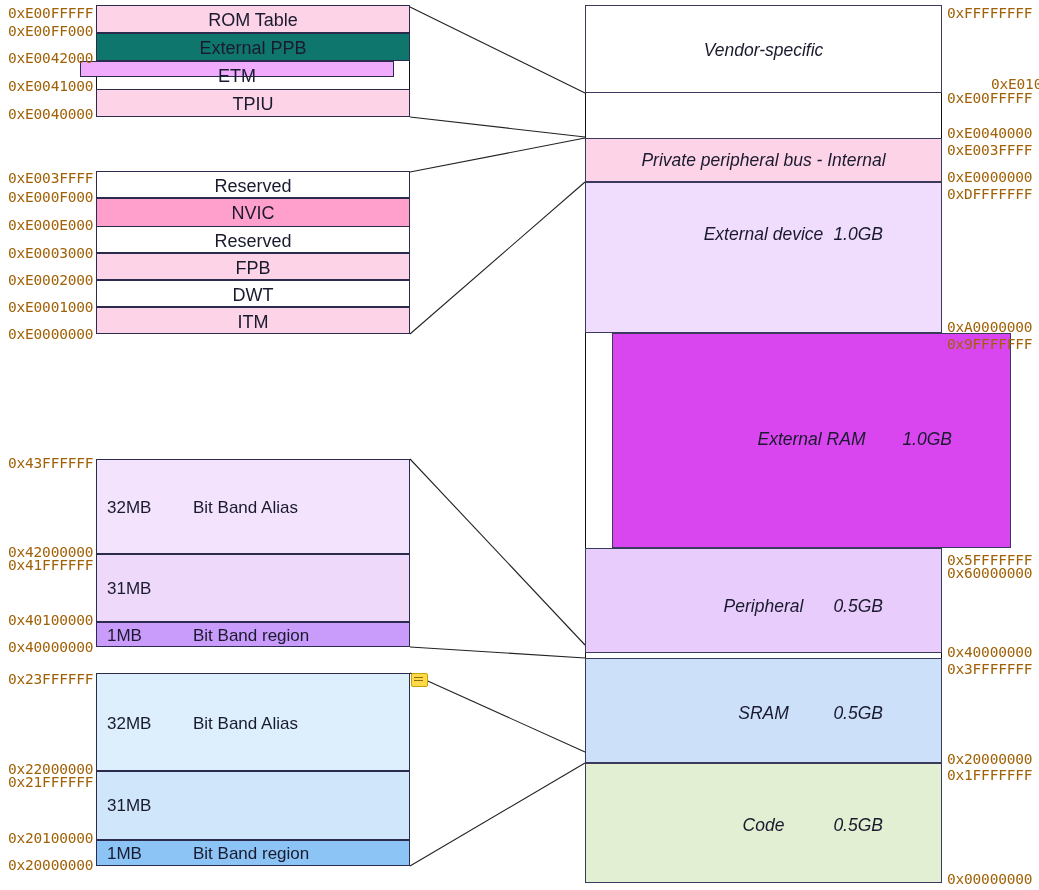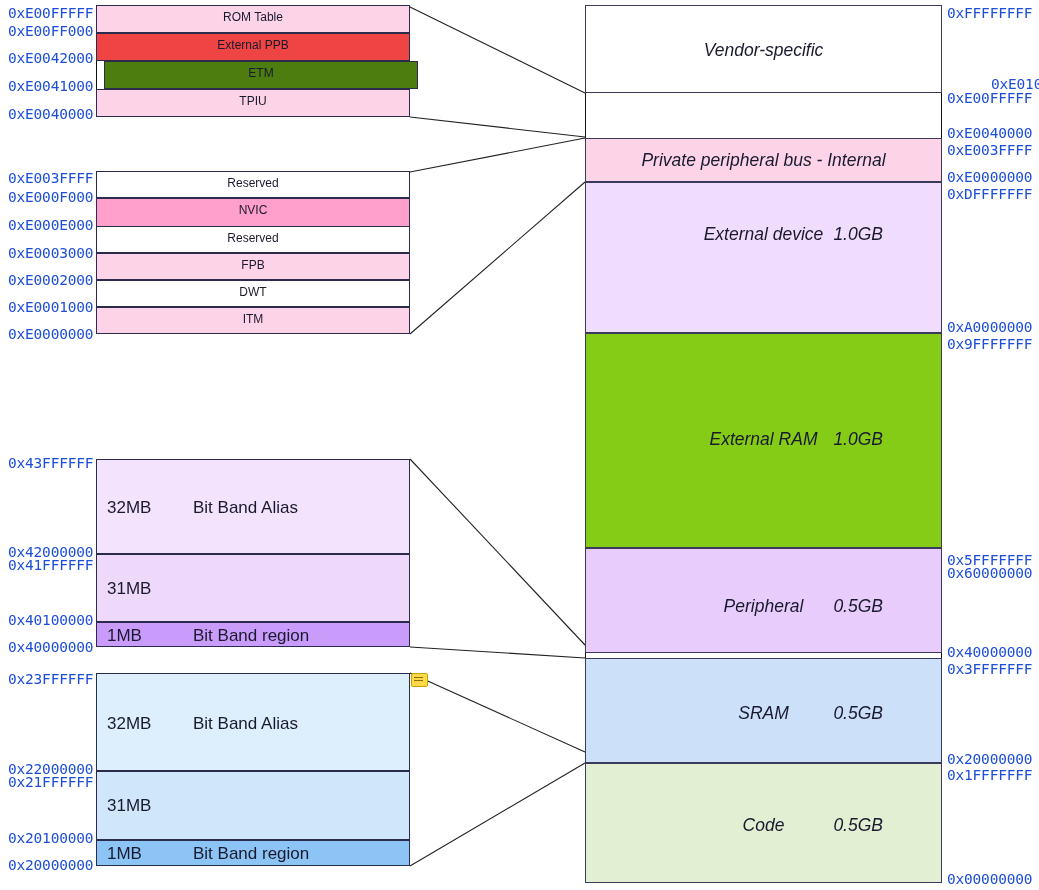--- a/index.html
+++ b/index.html
@@ -9,21 +9,21 @@
     color:#111111;
   }
   .canvas{position:absolute;left:0;top:0;width:1039px;height:890px;}
 
   
   .addr{
     position:absolute;
     font-family:"DejaVu Sans Mono","Liberation Mono",monospace;
     font-size:14.5px;
     line-height:14px;
-    color:#1d4ed8;
+    color:#a16207;
     white-space:nowrap;
     letter-spacing:-0.2px;
   }
   .addr.left{text-align:right;right:auto;}
   .addr.rightcol{text-align:left;}
   .outer{
     position:absolute;box-sizing:border-box;
     border:1.4px solid #111111;
   }
 
@@ -34,21 +34,21 @@
     font-size:17.5px;color:#1a1a2e;
   }
   .rgn .size{
     position:absolute;right:58px;
     font-size:17.5px;color:#1a1a2e;
   }
 
   
   .row{position:absolute;box-sizing:border-box;border:1.2px solid #2b2b4d;}
   .row .ctr{
-    position:absolute;left:0;right:0;text-align:center;font-size:12px;color:#1a1a2e;
+    position:absolute;left:0;right:0;text-align:center;font-size:18px;color:#1a1a2e;
   }
   .row .mb{position:absolute;left:10px;font-size:17px;color:#1a1a2e;}
   .row .bb{position:absolute;left:96px;font-size:17px;color:#1a1a2e;}
 
   svg.links{position:absolute;left:0;top:0;width:1039px;height:890px;pointer-events:none;}
   .note{
     position:absolute;width:15px;height:12px;background:#ffd94a;
     border:1.2px solid #caa200;border-radius:2px;
   }
   .note:after{
@@ -74,24 +74,24 @@
 
     <line x1="410" y1="673" x2="585" y2="752" stroke="#222" stroke-width="1.1"></line>
     <line x1="410" y1="866" x2="585" y2="763" stroke="#222" stroke-width="1.1"></line>
   </svg>
 
   <div class="outer" style="left:96px;top:5px;width:314px;height:112px;"></div>
 
   <div class="row" style="left:96px;top:5px;width:314px;height:28px;background:#fcd3e7;">
     <div class="ctr" style="top:4px;">ROM Table</div>
   </div>
-  <div class="row" style="left:96px;top:33px;width:314px;height:28px;background:#ef4444;padding-left:40px;">
+  <div class="row" style="left:96px;top:33px;width:314px;height:28px;background:#0f766e;padding-left:40px;">
     <div class="ctr" style="top:4px;">External PPB</div>
   </div>
-  <div class="row" style="left:104px;top:61px;width:314px;height:28px;background:#4d7c0f;">
+  <div class="row" style="left:80px;top:61px;width:314px;height:16px;background:#f0abfc;">
     <div class="ctr" style="top:4px;">ETM</div>
   </div>
   <div class="row" style="left:96px;top:89px;width:314px;height:28px;background:#fcd3e7;">
     <div class="ctr" style="top:4px;">TPIU</div>
   </div>
 
   <div class="addr left" style="left:8px;top:6px;width:84px;">0xE00FFFFF</div>
   <div class="addr left" style="left:8px;top:24px;width:84px;">0xE00FF000</div>
   <div class="addr left" style="left:8px;top:51px;width:84px;">0xE0042000</div>
   <div class="addr left" style="left:8px;top:79px;width:84px;">0xE0041000</div>
@@ -175,21 +175,21 @@
   <div class="rgn" style="left:585px;top:5px;width:357px;height:88px;background:#ffffff;">
     <div class="name" style="top:34px;">Vendor-specific</div>
   </div>
   <div class="rgn" style="left:585px;top:138px;width:357px;height:44px;background:#fcd3e7;">
     <div class="name" style="top:11px;">Private peripheral bus - Internal</div>
   </div>
   <div class="rgn" style="left:585px;top:182px;width:357px;height:151px;background:#f0dcfd;">
     <div class="name" style="top:41px;">External device</div>
     <div class="size" style="top:41px;">1.0GB</div>
   </div>
-  <div class="rgn" style="left:585px;top:333px;width:357px;height:215px;background:#84cc16;">
+  <div class="rgn" style="left:612px;top:333px;width:399px;height:215px;background:#d946ef;">
     <div class="name" style="top:95px;">External RAM</div>
     <div class="size" style="top:95px;">1.0GB</div>
   </div>
   <div class="rgn" style="left:585px;top:548px;width:357px;height:105px;background:#e8ccfb;">
     <div class="name" style="top:47px;">Peripheral</div>
     <div class="size" style="top:47px;">0.5GB</div>
   </div>
   <div class="rgn" style="left:585px;top:658px;width:357px;height:105px;background:#cce0fa;">
     <div class="name" style="top:44px;">SRAM</div>
     <div class="size" style="top:44px;">0.5GB</div>

